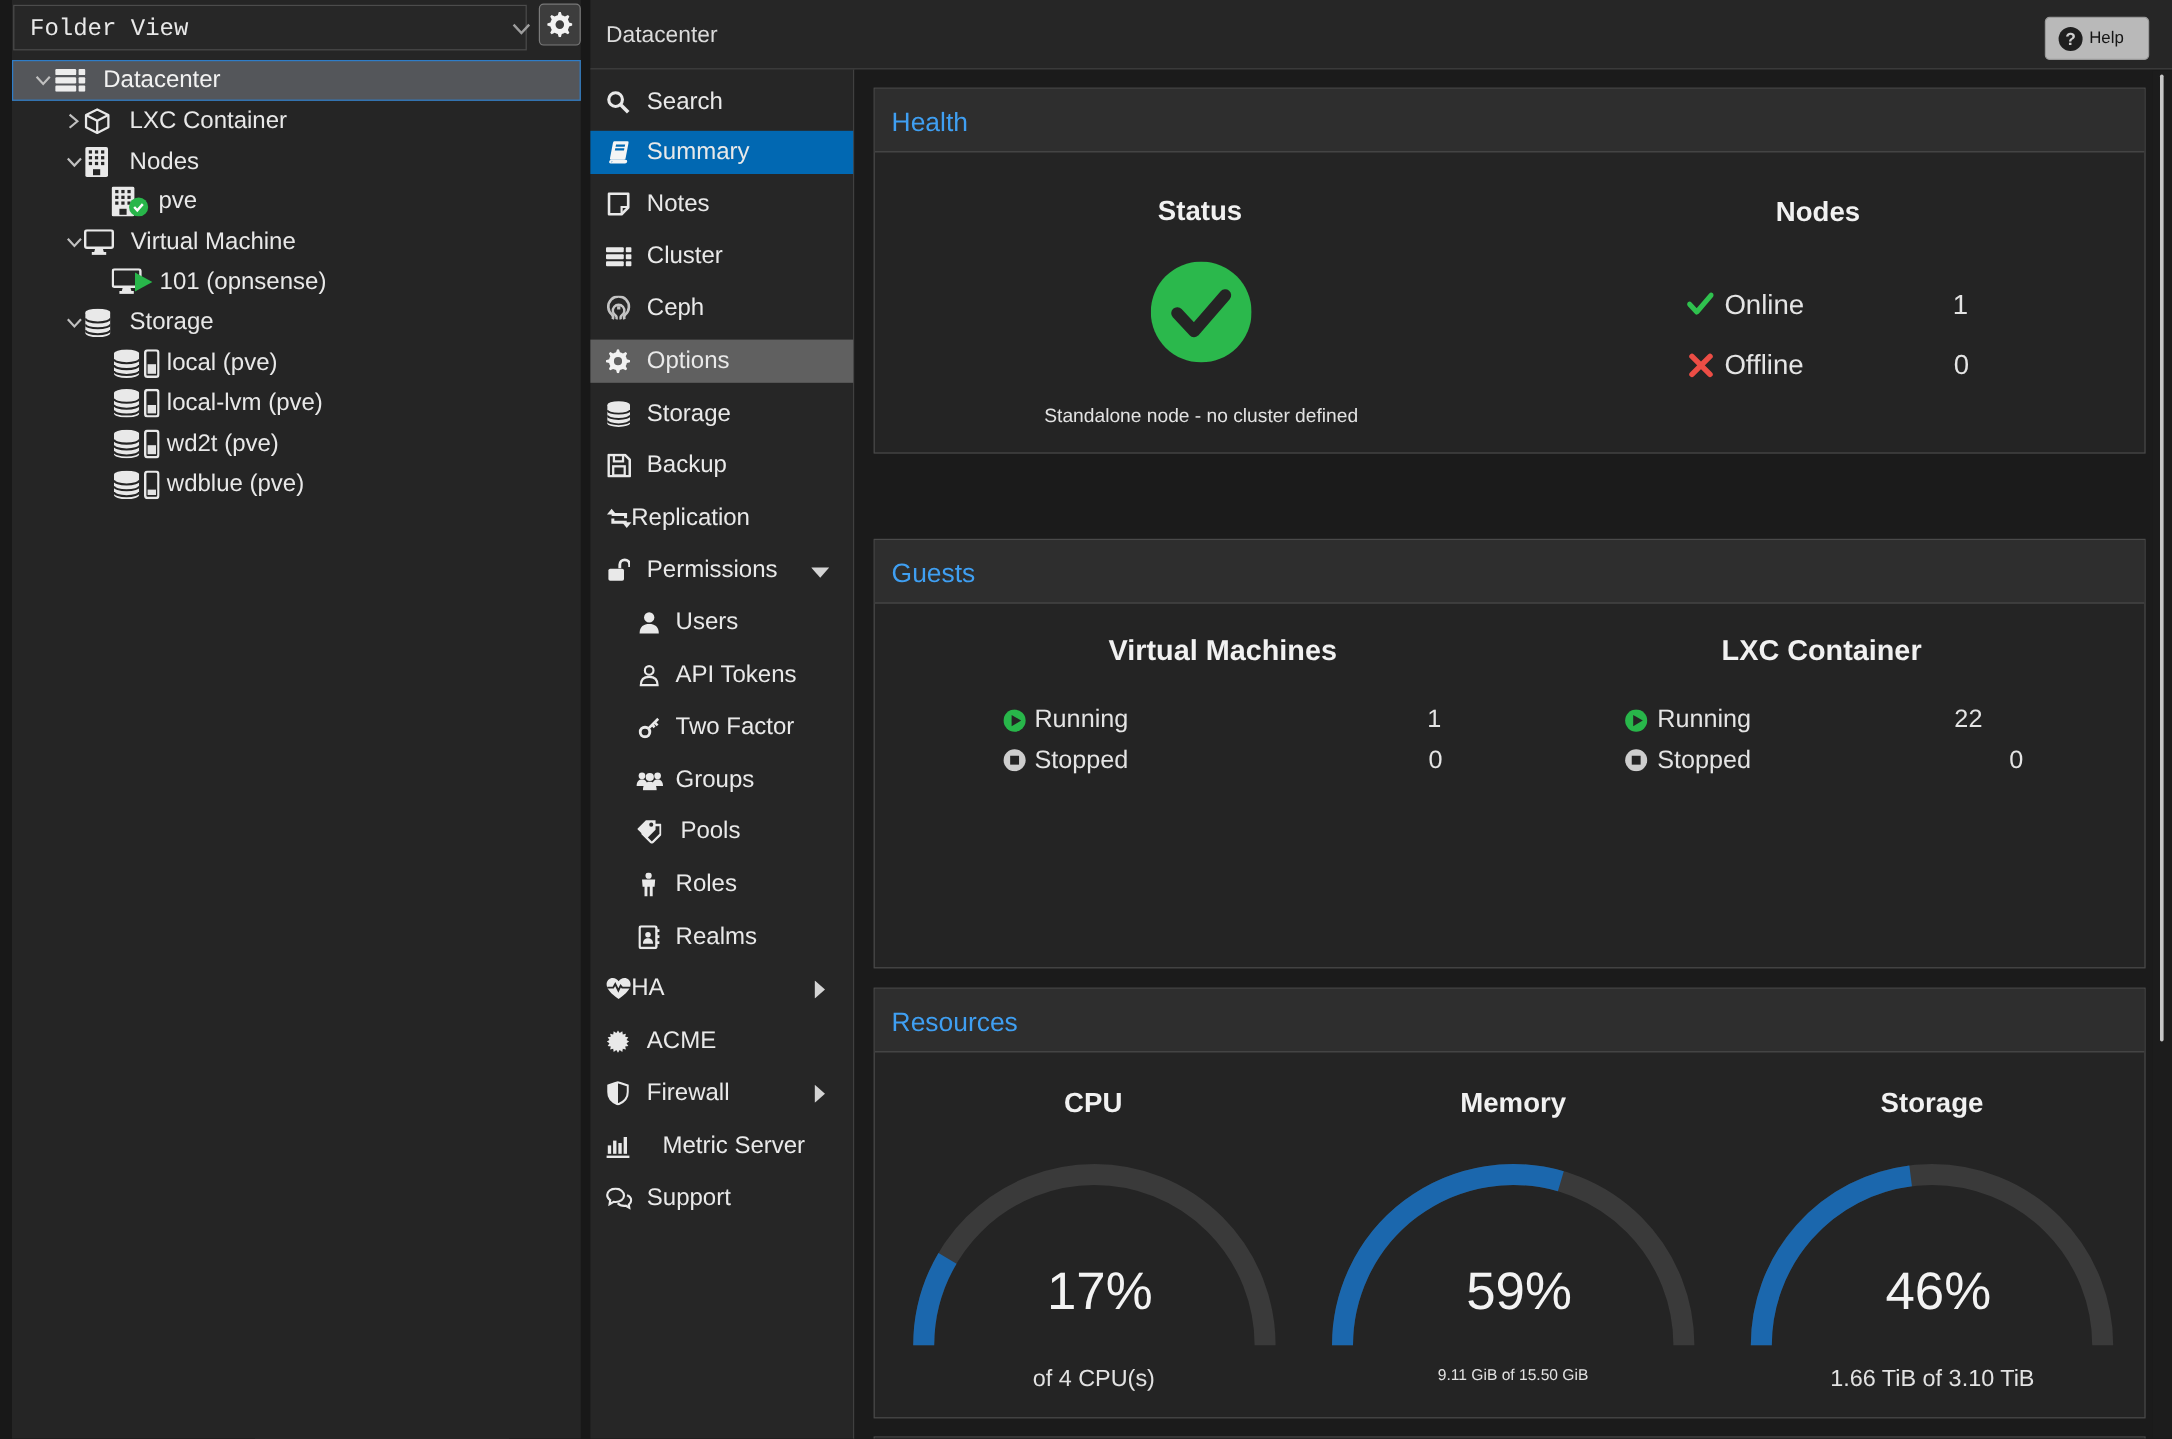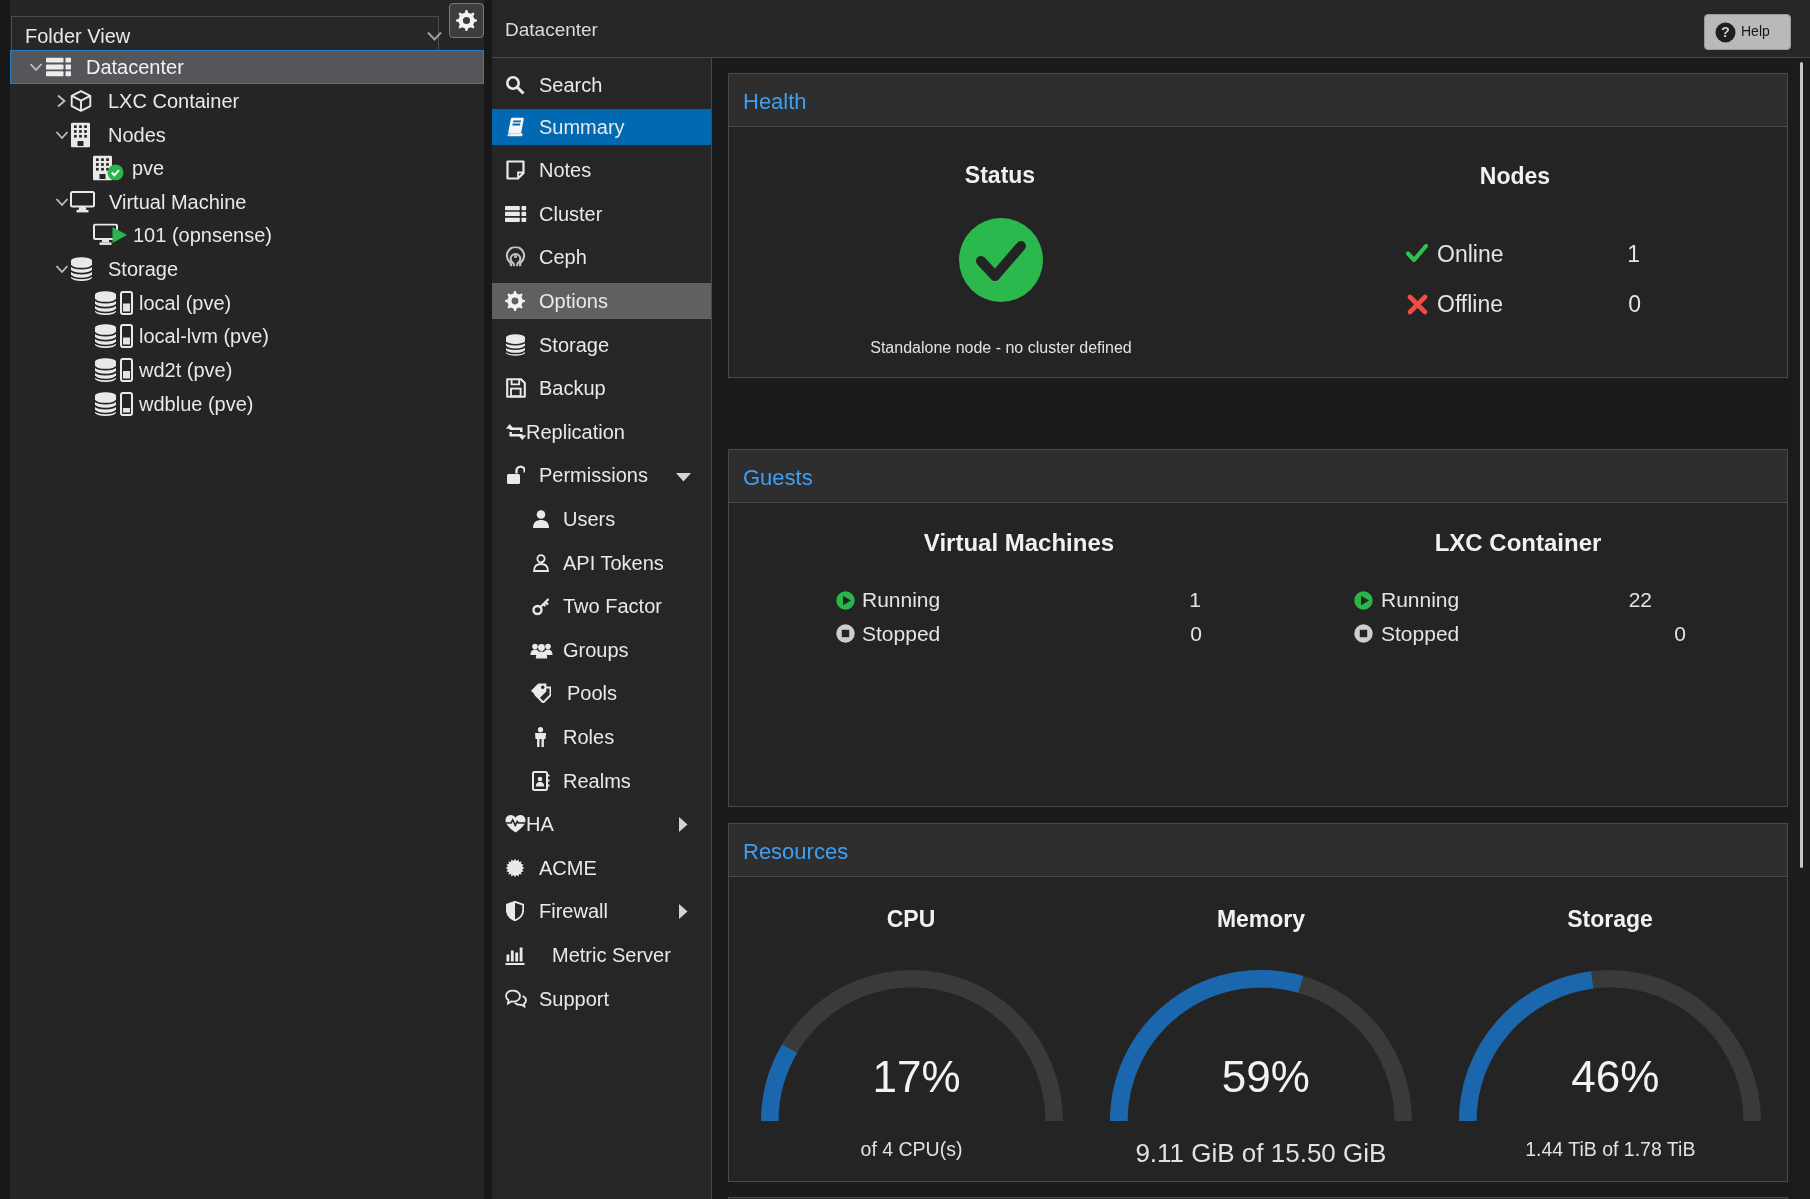--- a/index.html
+++ b/index.html
@@ -1,21 +1,21 @@
 <!DOCTYPE html>
 <html><head>
 <meta charset="utf-8">
 <style>
   * { margin:0; padding:0; box-sizing:border-box; }
   html,body { width:1810px; height:1199px; overflow:hidden; }
   body { position:relative; background:#181818; font-family:"Liberation Sans", sans-serif; color:#e4e4e4; }
   .abs { position:absolute; }
   
   #tree { left:10px; top:0; width:474px; height:1199px; background:#252525; }
-  #combo { left:1px; top:16px; width:428px; height:38px; background:#272727; border:1px solid #4c4c4c; }
+  #combo { left:1px; top:4px; width:428px; height:38px; background:#272727; border:1px solid #4c4c4c;font-family:Liberation Mono, monospace; }
   #combo .lbl { position:absolute; left:13px; top:8px; font-size:20px; color:#e8e8e8; }
   #gearbtn { left:439px; top:3px; width:35px; height:35px; background:#3d3d3d; border:1px solid #7a7a7a; border-radius:4px; }
   .trow { position:absolute; left:0; width:474px; height:34px; }
   .trow.sel { background:#54565a; border:1px solid #2e7dc8; }
   .trow .txt { position:absolute; top:50%; transform:translateY(-50%); font-size:20px; color:#e8e8e8; white-space:nowrap; }
   .ticon { position:absolute; top:50%; transform:translateY(-50%); }
   
   #topbar { left:492px; top:0; width:1318px; height:58px; background:#262626; border-bottom:1px solid #484848; }
   #topbar .title { position:absolute; left:13px; top:19px; font-size:19px; color:#dadada; }
   #helpbtn { position:absolute; right:19px; top:14px; width:87px; height:36px; background:#b9b9b9; border:1px solid #9a9a9a; border-radius:4px; color:#161616; }
@@ -518,21 +518,21 @@
       <path d="M13.75,156 A142.25,142.25 0 0 1 195.7,19.4" fill="none" stroke="#1b67ad" stroke-width="17.5"></path>
     </svg>
   <svg class="abs" style="left:742.3px;top:906.8px" width="312" height="160" viewBox="0 0 312 160">
       <path d="M13.75,156 A142.25,142.25 0 0 1 298.25,156" fill="none" stroke="#3a3a3a" stroke-width="17.5"></path>
       <path d="M13.75,156 A142.25,142.25 0 0 1 138.2,14.9" fill="none" stroke="#1b67ad" stroke-width="17.5"></path>
     </svg>
   <div class="abs" style="left:204.5px;top:994px;transform:translateX(-50%);font-size:44px;color:#f3f3f3">17%</div>
   <div class="abs" style="left:553.9px;top:994px;transform:translateX(-50%);font-size:44px;color:#f3f3f3">59%</div>
   <div class="abs" style="left:903.3px;top:994px;transform:translateX(-50%);font-size:44px;color:#f3f3f3">46%</div>
   <div class="abs" style="left:199.5px;top:1080px;transform:translateX(-50%);font-size:19.5px;color:#e2e2e2;white-space:nowrap">of 4 CPU(s)</div>
-  <div class="abs" style="left:548.9px;top:1080px;transform:translateX(-50%);font-size:26px;color:#e2e2e2;white-space:nowrap">9.11 GiB of 15.50 GiB</div>
-  <div class="abs" style="left:898.3px;top:1080px;transform:translateX(-50%);font-size:19.5px;color:#e2e2e2;white-space:nowrap">1.44 TiB of 1.78 TiB</div>
+  <div class="abs" style="left:548.9px;top:1080px;transform:translateX(-50%);font-size:13px;color:#e2e2e2;white-space:nowrap">9.11 GiB of 15.50 GiB</div>
+  <div class="abs" style="left:898.3px;top:1080px;transform:translateX(-50%);font-size:19.5px;color:#e2e2e2;white-space:nowrap">1.66 TiB of 3.10 TiB</div>
   <div class="panel" style="top:1139px;height:60px">
       <div class="phead"></div>
     </div>
 </div>
 <div class="abs" id="scrollbar">
     <div id="thumb"></div>
   </div>
 
 </body></html>

